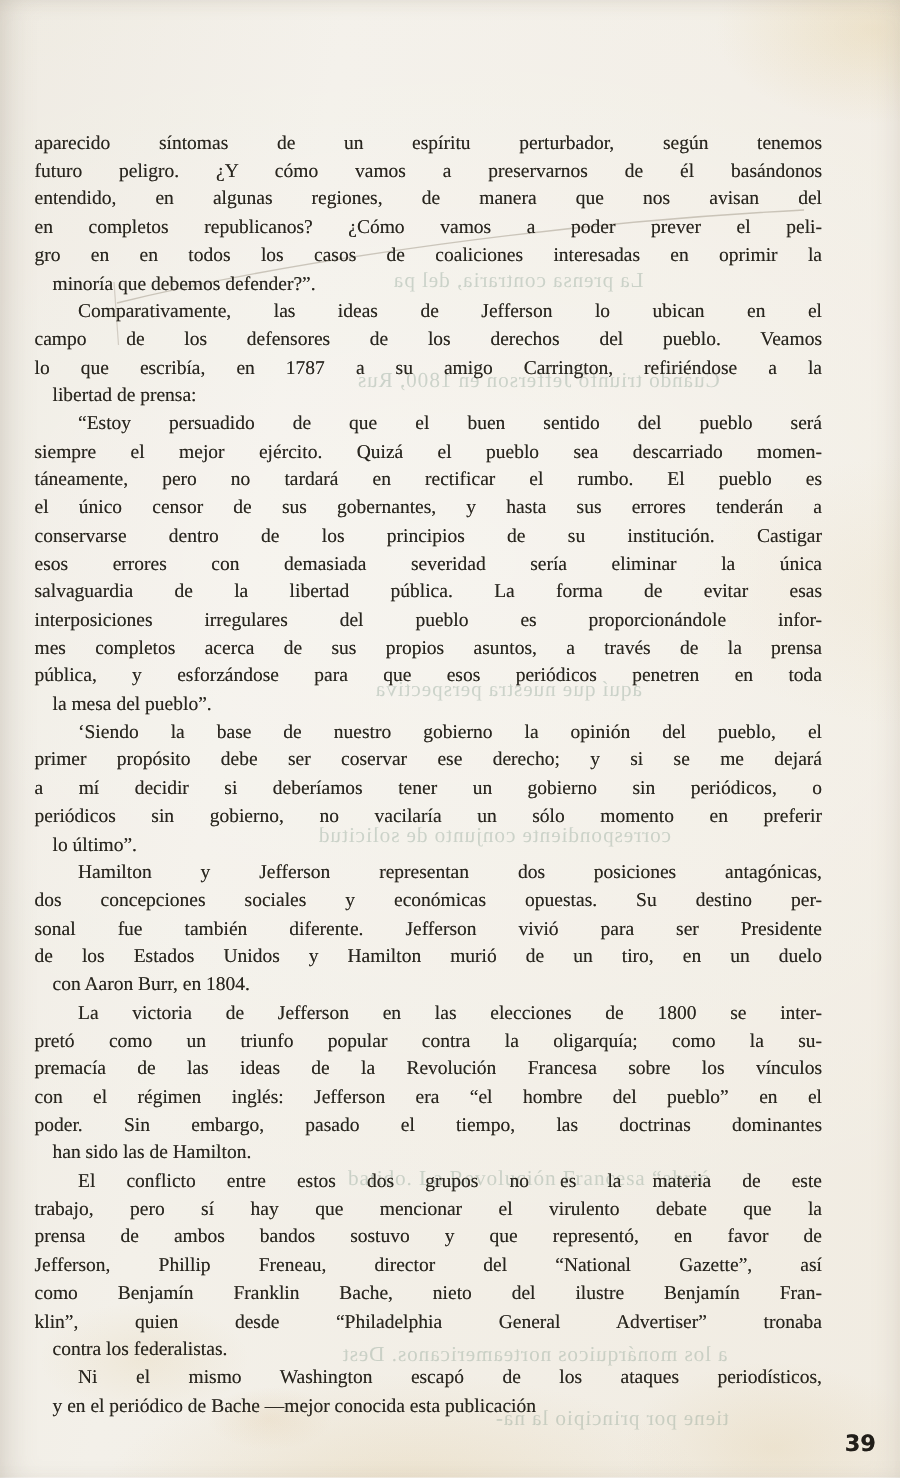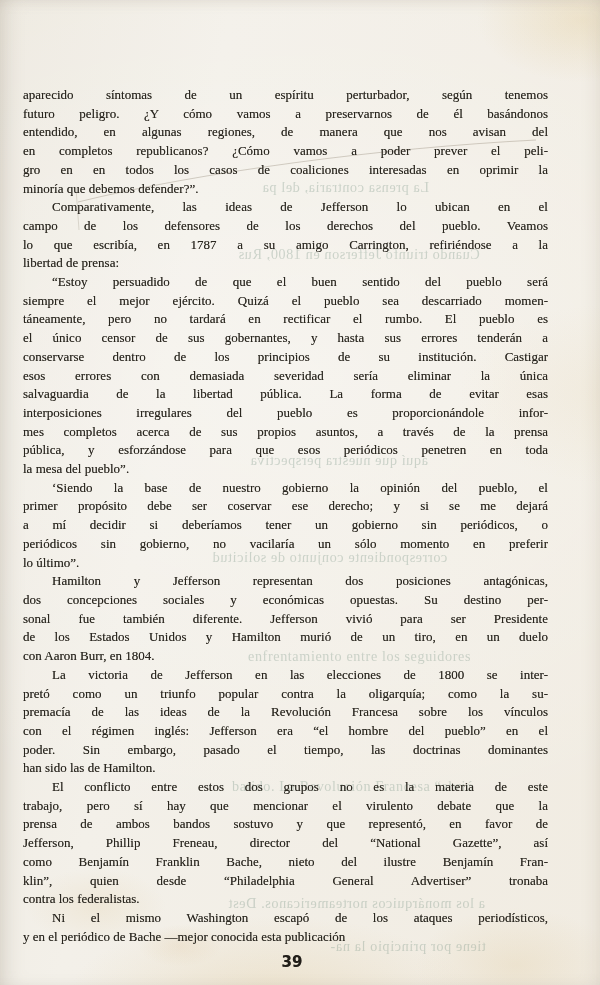--- a/index.html
+++ b/index.html
@@ -44,27 +44,27 @@
     font-size: 13px;
     line-height: 18.71px;
     text-shadow: 0 0 0.4px rgba(41,38,31,0.55);
   }
   .line {
     height: 18.71px;
     text-align: justify;
     text-align-last: justify;
     white-space: normal;
   }
-  .line.last { text-align-last: left; }
+  .line.last { text-align-last: left; margin-left: 12px; }
   .line.first-indent { text-indent: 29px; }
   .page-number {
     position: absolute;
     left: 0; top: 953px;
     width: 584px;
-    text-align: center;
+    text-align: right;
     font-family: "DejaVu Sans", sans-serif;
     font-weight: bold;
     font-size: 15px;
     color: #211e19;
     text-shadow: 0 0 0.4px rgba(33,30,25,0.6);
   }
 </style>
 </head>
 <body>
 
@@ -73,21 +73,20 @@
   <svg class="crease-svg" width="600" height="985" viewBox="0 0 600 985" aria-hidden="true">
     <path d="M 78 202 C 200 172 380 148 536 140" fill="none" stroke="rgba(135,124,105,0.38)" stroke-width="0.9"></path>
     <path d="M 76 188 L 79 230" fill="none" stroke="rgba(135,124,105,0.30)" stroke-width="0.8"></path>
   </svg>
 
   <div class="ghost-layer">
       <div class="ghost mirrored" style="top: 179px; left: 262px;">La prensa contraria, del pa</div>
       <div class="ghost mirrored" style="top: 246px; left: 238px;">Cuando triunfó Jefferson en 1800, Rus</div>
       <div class="ghost mirrored" style="top: 452px; left: 250px;">aquí que nuestra perspectiva</div>
       <div class="ghost mirrored" style="top: 549px; left: 212px;">correspondiente conjunto de solicitud</div>
-      <div class="ghost" style="top: 648px; left: 248px;">enfrentamiento entre los seguidores</div>
       <div class="ghost" style="top: 778px; left: 232px;">batido. La Revolución Francesa “abrió</div>
       <div class="ghost mirrored" style="top: 895px; left: 228px;">a los monárquicos norteamericanos. Dest</div>
       <div class="ghost mirrored" style="top: 938px; left: 330px;">tiene por principio la na-</div>
     </div>
 
   <div class="text-block">
       <div class="line">aparecido síntomas de un espíritu perturbador, según tenemos</div>
       <div class="line">futuro peligro. ¿Y cómo vamos a preservarnos de él basándonos</div>
       <div class="line">entendido, en algunas regiones, de manera que nos avisan del</div>
       <div class="line">en completos republicanos? ¿Cómo vamos a poder prever el peli-</div>

